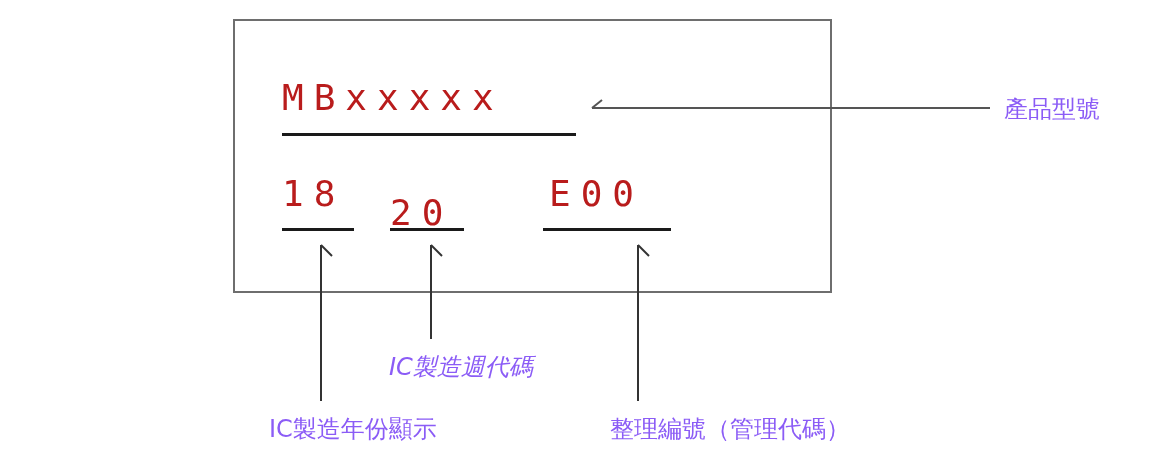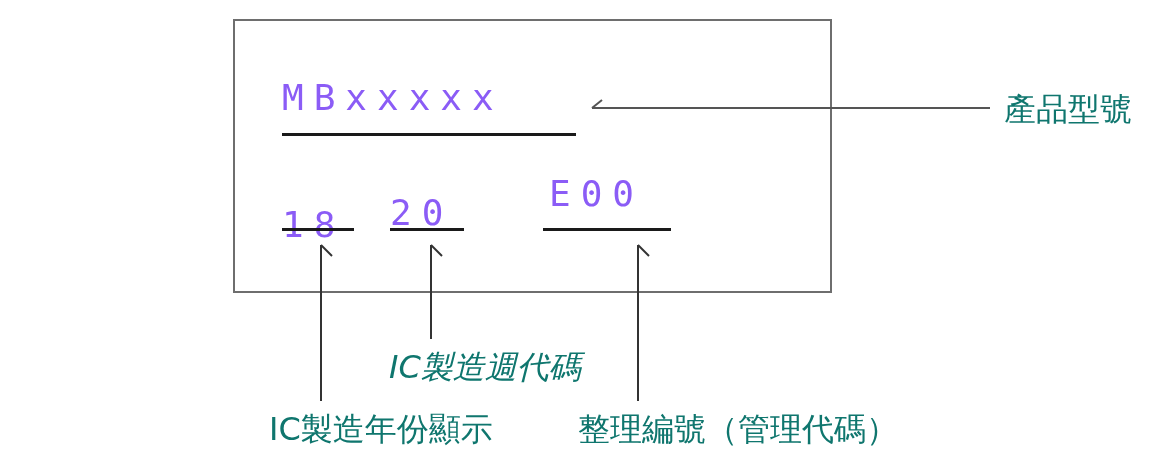--- a/index.html
+++ b/index.html
@@ -1,33 +1,33 @@
 <!DOCTYPE html>
 <html><head>
 <meta charset="utf-8">
 <style>
   html,body{margin:0;padding:0;background:#fff;}
   body{width:1160px;height:456px;position:relative;overflow:hidden;font-family:"DejaVu Sans","Liberation Sans",sans-serif;color:#222;}
   .box{position:absolute;left:233px;top:19px;width:595px;height:270px;border:2px solid #6e6e6e;box-sizing:content-box;}
-  .chip{position:absolute;font-family:"DejaVu Sans Mono","Liberation Mono",monospace;color:#8b5cf6;letter-spacing:10px;font-size:36px;line-height:40px;}
+  .chip{position:absolute;font-family:"DejaVu Sans Mono","Liberation Mono",monospace;color:#b91c1c;letter-spacing:10px;font-size:36px;line-height:40px;}
   .ul{position:absolute;height:3px;background:#1a1a1a;}
   .vline{position:absolute;width:2px;background:#333;}
   .hline{position:absolute;height:2px;background:#555;}
-  .label{position:absolute;font-size:32px;line-height:30px;white-space:nowrap;color:#0f766e;}
+  .label{position:absolute;font-size:24px;line-height:30px;white-space:nowrap;color:#8b5cf6;}
   svg.arrows{position:absolute;left:0;top:0;}
 </style>
 </head>
 <body>
 
 <div class="box"></div>
 
 <div class="chip" style="left:282px;top:78px;">MBxxxxx</div>
 <div class="ul" style="left:282px;top:133px;width:294px;"></div>
 
-<div class="chip" style="left:282px;top:174px;margin-top:31px;">18</div>
+<div class="chip" style="left:282px;top:174px;">18</div>
 <div class="ul" style="left:282px;top:228px;width:72px;"></div>
 
 <div class="chip" style="left:390px;top:174px;margin-top:19px;">20</div>
 <div class="ul" style="left:390px;top:228px;width:74px;"></div>
 
 <div class="chip" style="left:543px;top:174px;margin-left:6px;">E00</div>
 <div class="ul" style="left:543px;top:228px;width:128px;"></div>
 
 <div class="hline" style="left:592px;top:107px;width:398px;"></div>
 <div class="vline" style="left:320px;top:245px;height:156px;"></div>
@@ -37,13 +37,13 @@
 <svg class="arrows" width="1160" height="456">
   <polyline points="602,100 592,108" stroke="#555" stroke-width="2" fill="none"></polyline>
   <polyline points="321,245 332,256" stroke="#333" stroke-width="2" fill="none"></polyline>
   <polyline points="431,245 442,256" stroke="#333" stroke-width="2" fill="none"></polyline>
   <polyline points="638,245 649,256" stroke="#333" stroke-width="2" fill="none"></polyline>
 </svg>
 
 <div class="label" style="left:1004px;top:94px;">產品型號</div>
 <div class="label" style="left:389px;top:352px;font-style:italic;">IC製造週代碼</div>
 <div class="label" style="left:269px;top:414px;text-align:right;">IC製造年份顯示</div>
-<div class="label" style="left:578px;top:414px;">整理編號（管理代碼）</div>
+<div class="label" style="left:610px;top:414px;">整理編號（管理代碼）</div>
 
 </body></html>

